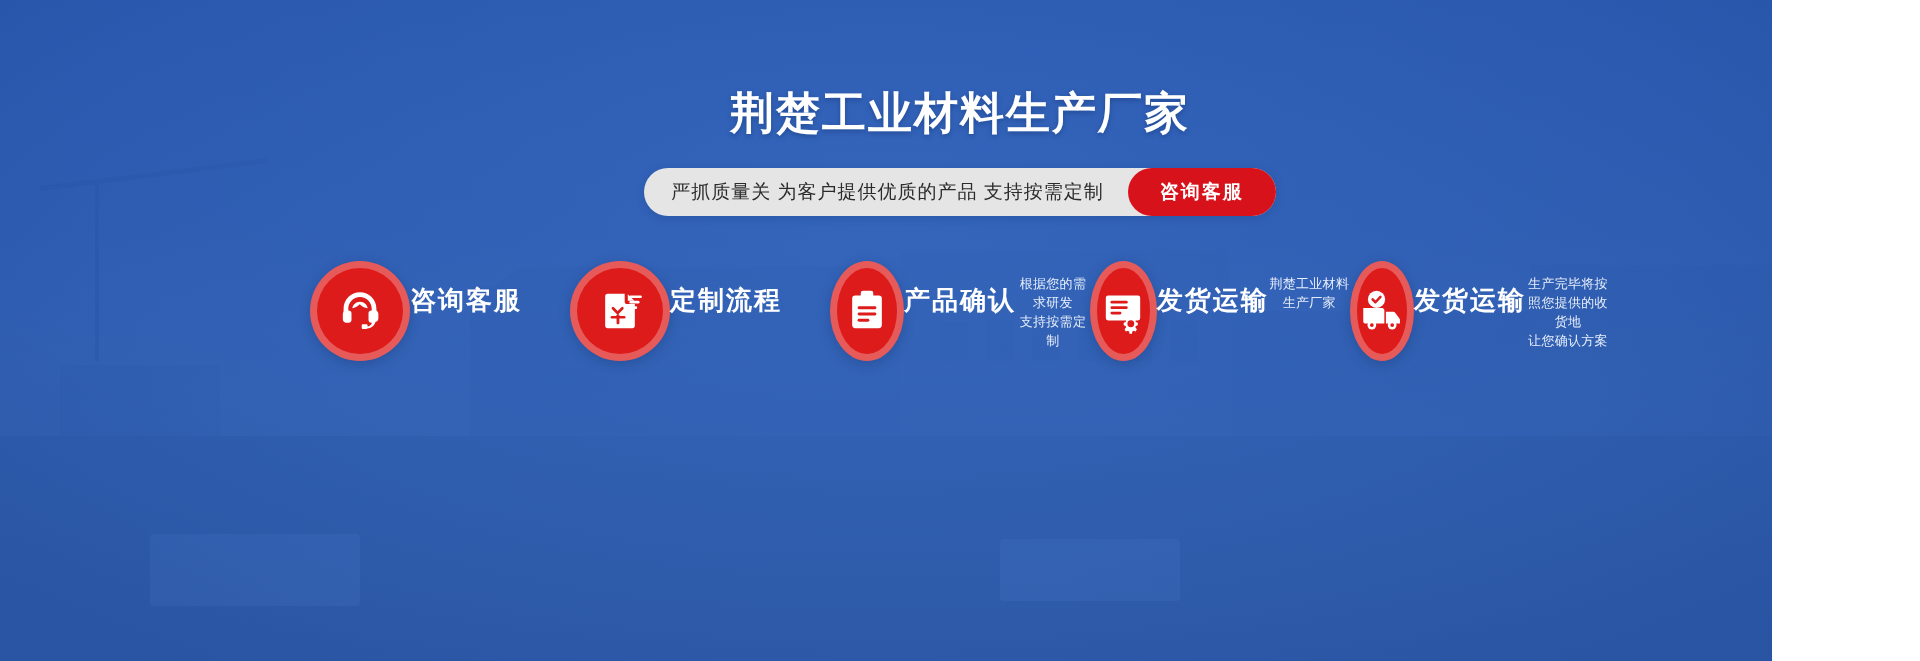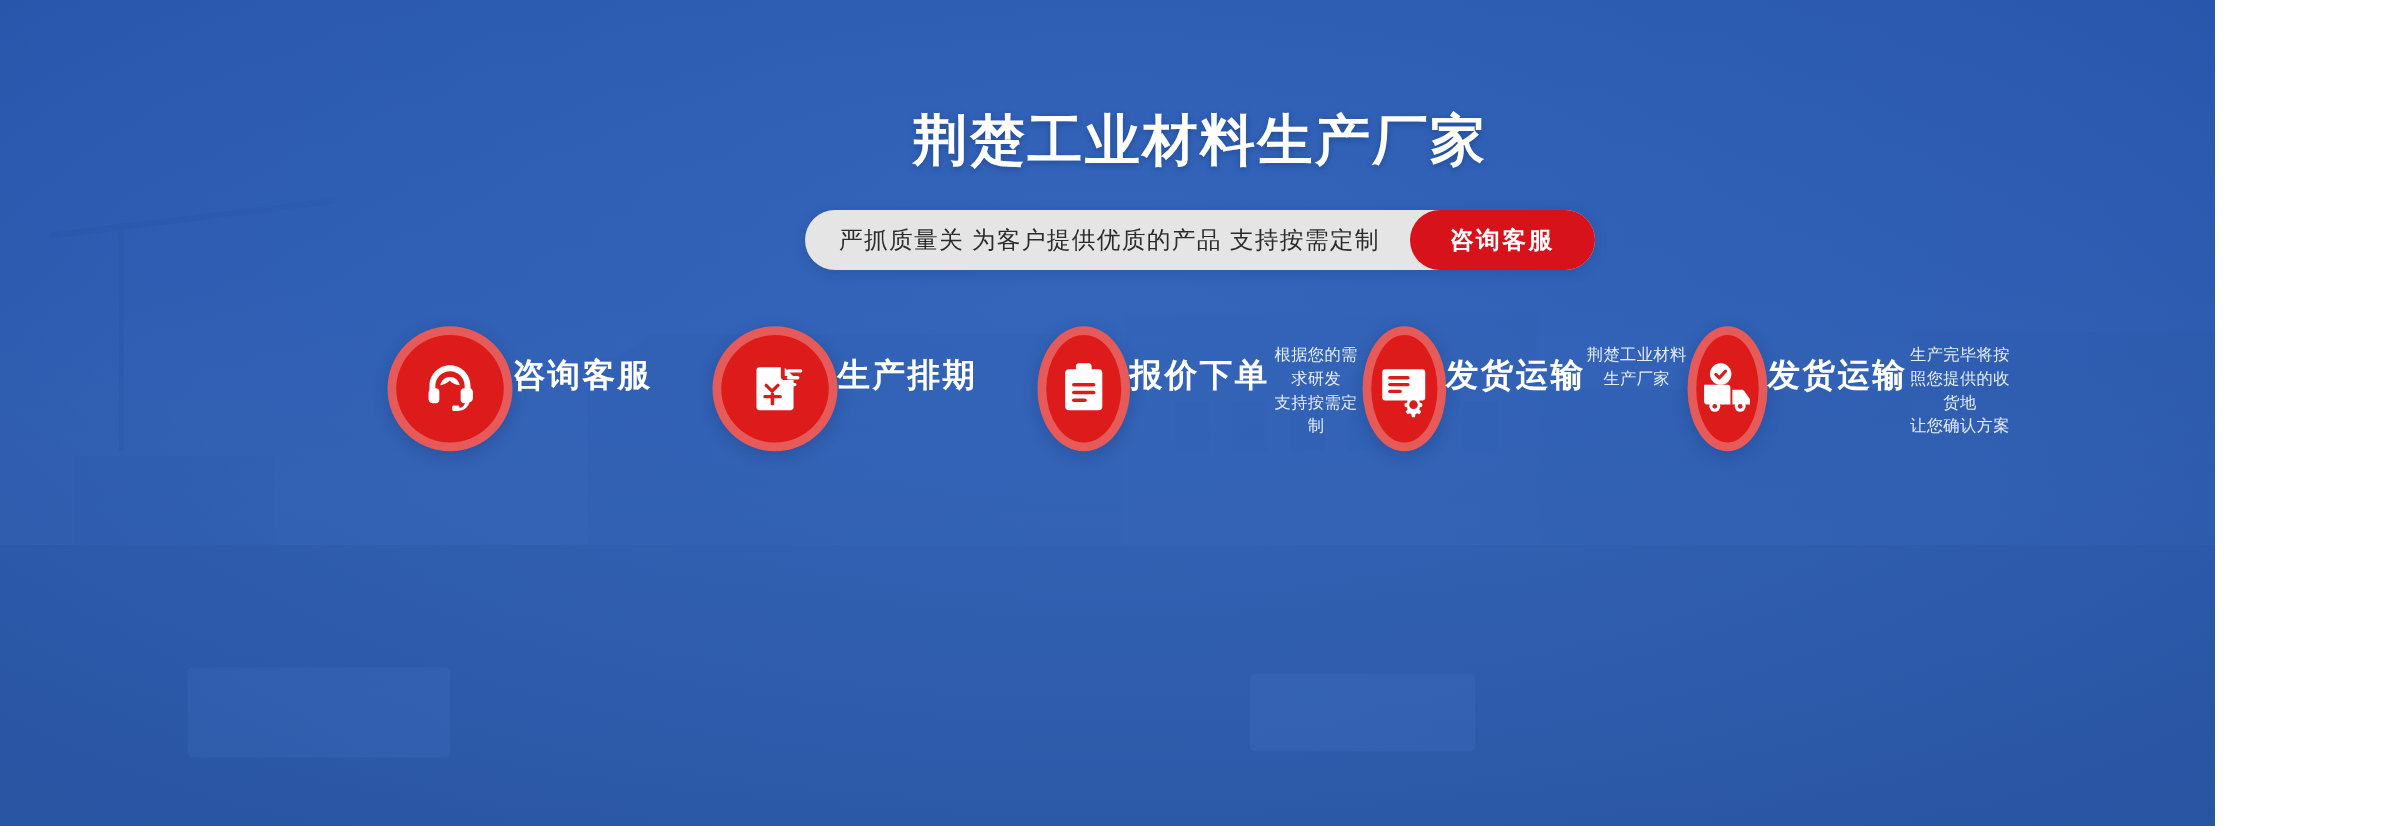--- a/index.html
+++ b/index.html
@@ -260,36 +260,36 @@
               <path d="M42 10.6V19h8.4L42 10.6z"></path>
               <rect x="44" y="12" width="16" height="3.4" rx="1.7"></rect>
               <rect x="44" y="19" width="13" height="3.4" rx="1.7"></rect>
               <rect x="44" y="26" width="10" height="3.4" rx="1.7"></rect>
               <rect x="20" y="38.5" width="19" height="3.2" rx="1.6" fill="#dd1b1b"></rect>
               <rect x="27.6" y="36" width="3.6" height="13" rx="1.4" fill="#dd1b1b"></rect>
               <path d="M23 28.5l6 6 6-6" stroke="#dd1b1b" stroke-width="3.4" fill="none" stroke-linecap="round" stroke-linejoin="round"></path>
             </svg>
           </span>
         </div>
-        <div class="step-title">生产排期</div>
+        <div class="step-title">定制流程</div>
       </div>
 
       <div class="step">
         <div class="step-circle">
           <span>
             <svg viewBox="0 0 64 64" fill="#ffffff" xmlns="http://www.w3.org/2000/svg">
               <rect x="13" y="12" width="38" height="42" rx="4"></rect>
               <rect x="24" y="6" width="16" height="10" rx="3"></rect>
               <rect x="20" y="26" width="24" height="3.6" rx="1.8" fill="#dd1b1b"></rect>
               <rect x="20" y="34" width="24" height="3.6" rx="1.8" fill="#dd1b1b"></rect>
               <rect x="20" y="42" width="15" height="3.6" rx="1.8" fill="#dd1b1b"></rect>
             </svg>
           </span>
         </div>
-        <div class="step-title">报价下单</div>
+        <div class="step-title">产品确认</div>
         <div class="step-desc">
           <span>根据您的需求研发</span><br>
           <span>支持按需定制</span>
         </div>
       </div>
 
       <div class="step">
         <div class="step-circle">
           <span>
             <svg viewBox="0 0 64 64" fill="#ffffff" xmlns="http://www.w3.org/2000/svg">

